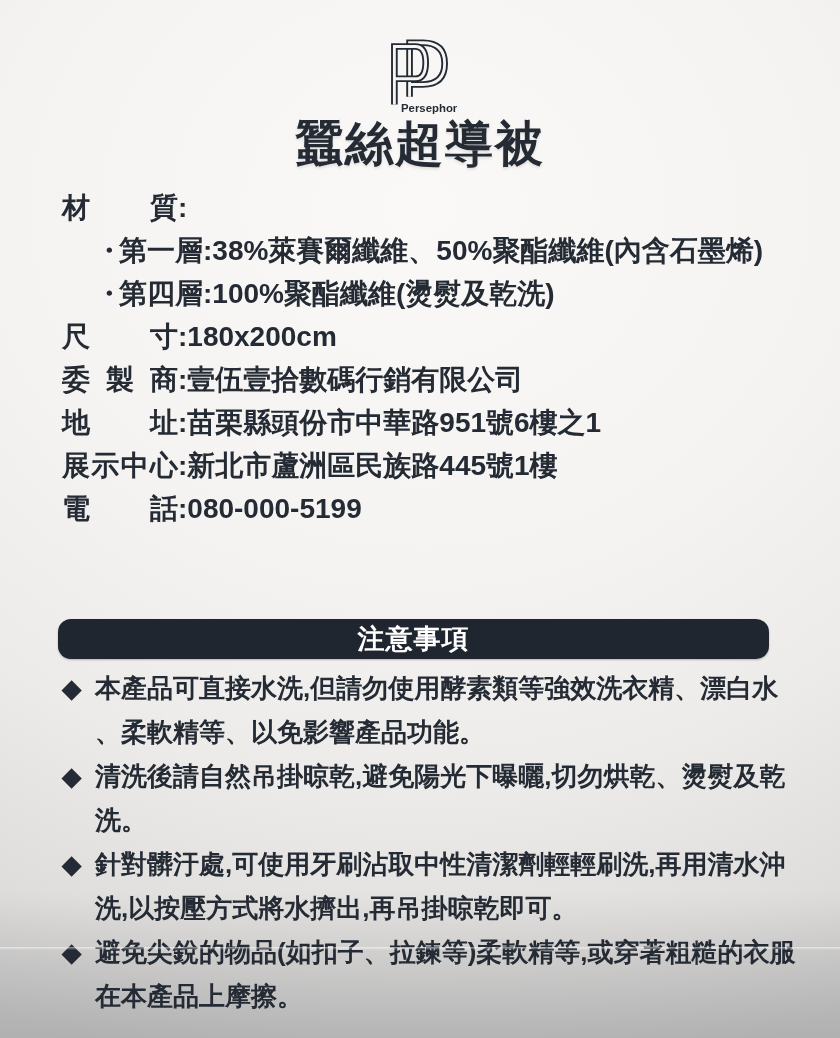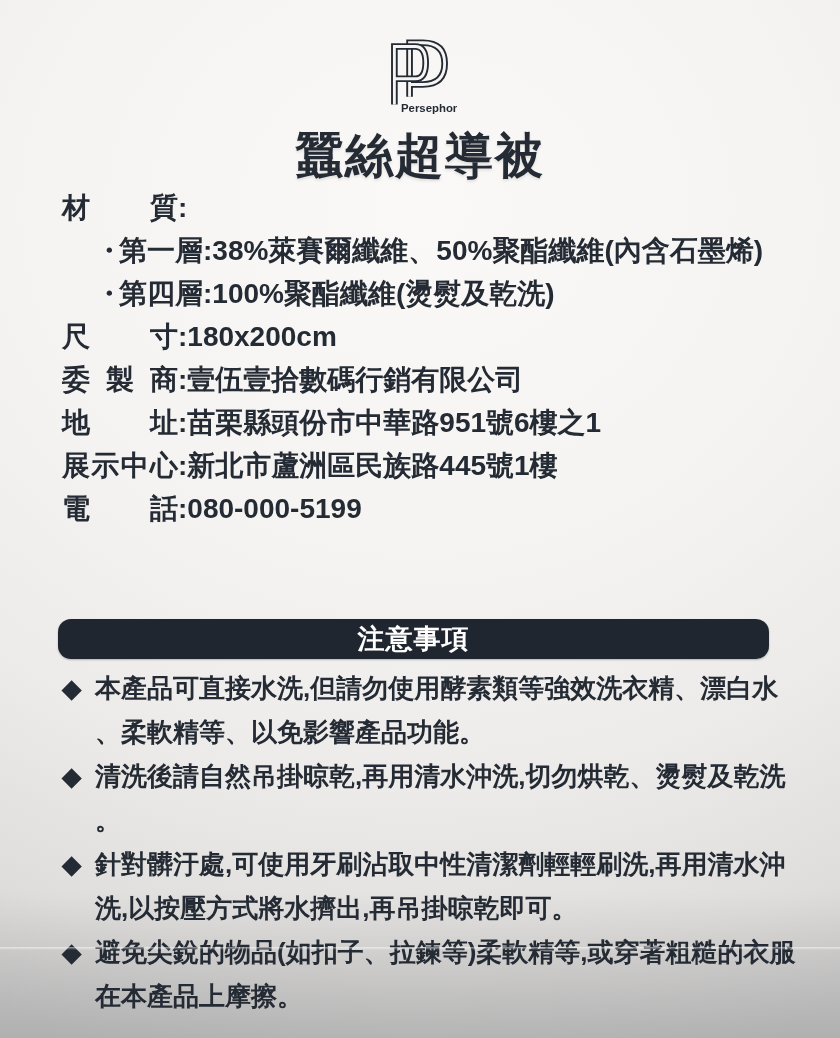--- a/index.html
+++ b/index.html
@@ -24,21 +24,20 @@
     position:absolute; top:34px; left:0; width:100%;
     display:flex; align-items:center; justify-content:center; gap:8px;
   }
   .logo { display:block; }
   .brand-name { font-size:37px; font-weight:800; letter-spacing:1px; padding-bottom:6px; }
 
   .title {
     position:absolute; top:112px; left:0; width:100%;
     text-align:center; font-size:48px; font-weight:800; letter-spacing:2px;
     text-shadow:0 2px 3px rgba(0,0,0,0.10);
-    margin-top:12px;
   }
 
   .specs {
     position:absolute; top:186px; left:62px; right:20px;
     font-size:28px; line-height:43px;
   }
   .spec-label {
     display:inline-flex; justify-content:space-between;
     width:116px; vertical-align:top;
   }
@@ -142,21 +141,21 @@
     <span>注意事項</span>
   </div>
 
   <div class="notices">
     <div class="notice-item">
       <span class="diamond">◆</span>
       <span class="notice-text">本產品可直接水洗,但請勿使用酵素類等強效洗衣精、漂白水、柔軟精等、以免影響產品功能。</span>
     </div>
     <div class="notice-item">
       <span class="diamond">◆</span>
-      <span class="notice-text">清洗後請自然吊掛晾乾,再用清水沖洗,切勿烘乾、燙熨及乾洗。</span>
+      <span class="notice-text">清洗後請自然吊掛晾乾,避免陽光下曝曬,切勿烘乾、燙熨及乾洗。</span>
     </div>
     <div class="notice-item">
       <span class="diamond">◆</span>
       <span class="notice-text">針對髒汙處,可使用牙刷沾取中性清潔劑輕輕刷洗,再用清水沖洗,以按壓方式將水擠出,再吊掛晾乾即可。</span>
     </div>
     <div class="notice-item">
       <span class="diamond">◆</span>
       <span class="notice-text">避免尖銳的物品(如扣子、拉鍊等)柔軟精等,或穿著粗糙的衣服在本產品上摩擦。</span>
     </div>
   </div>

